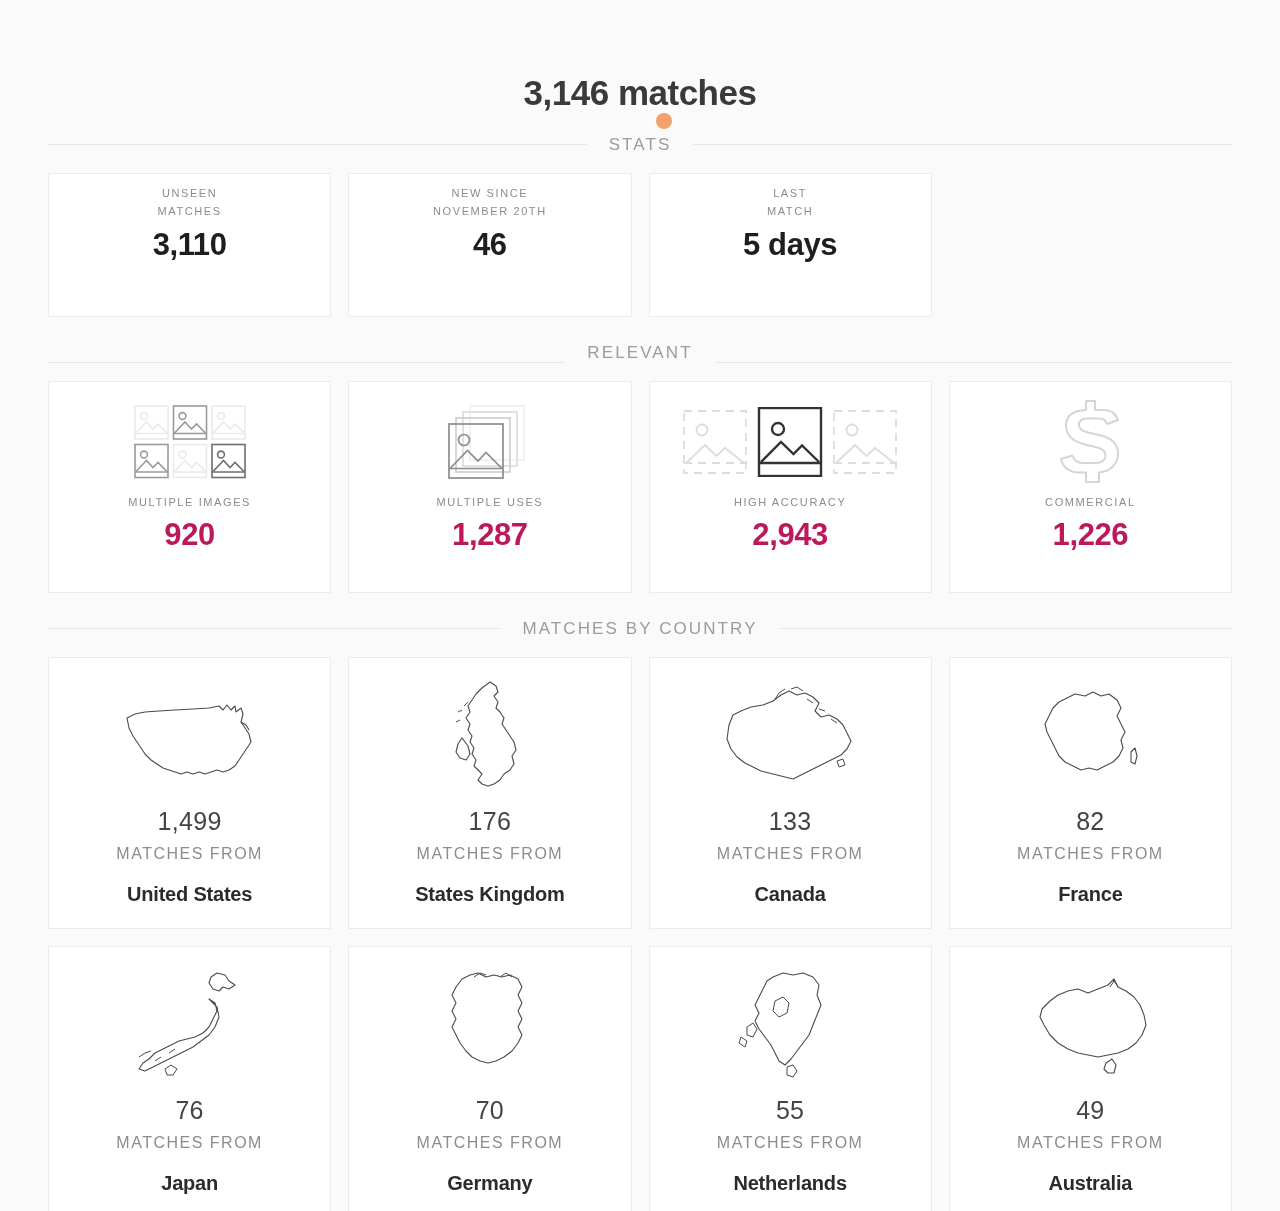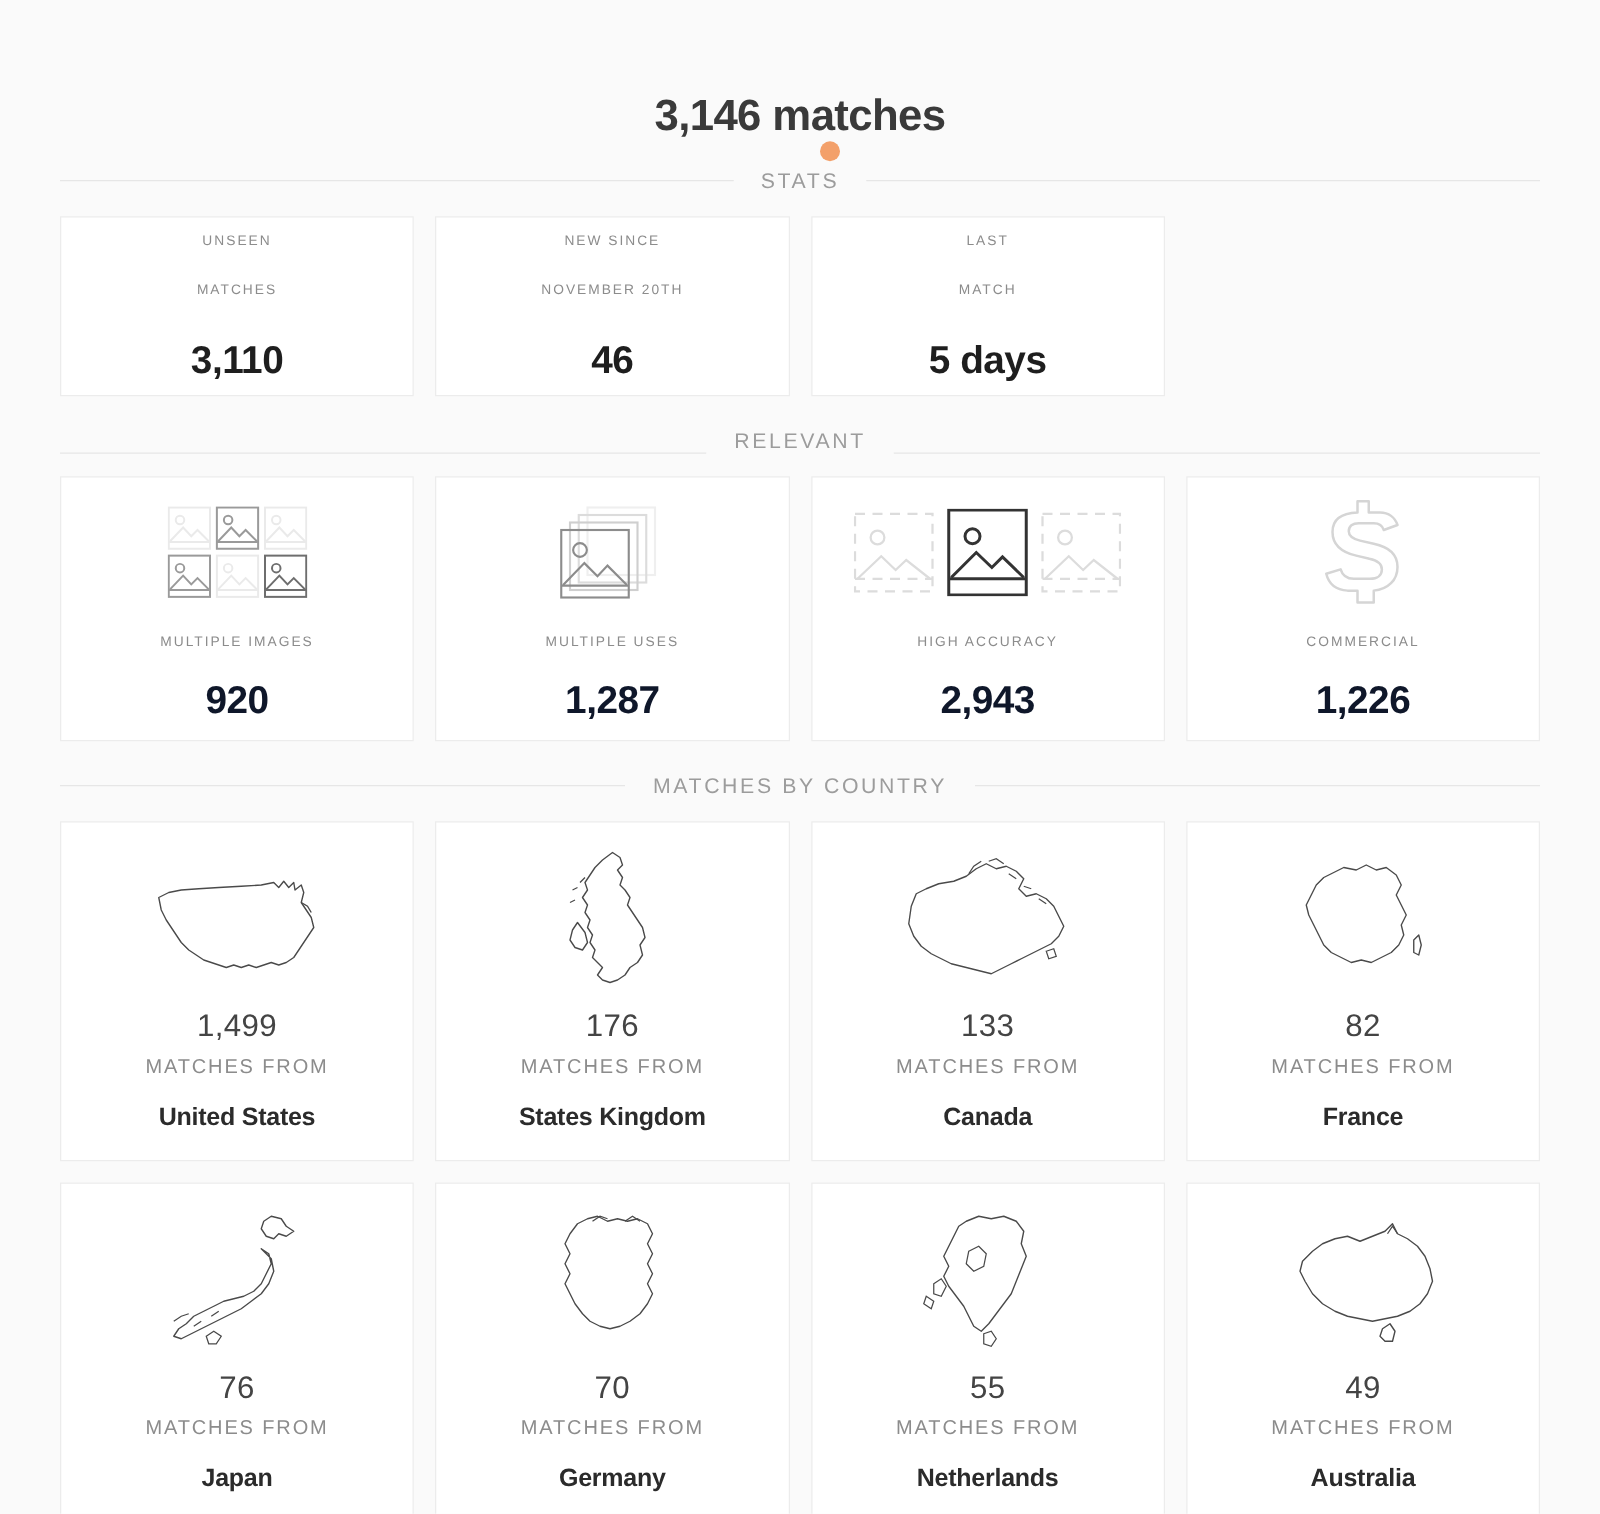--- a/index.html
+++ b/index.html
@@ -69,21 +69,21 @@
     grid-template-columns: repeat(4, 1fr);
     gap: 17px;
   }
 
   .card {
     background: #FFFFFF;
     border: 1px solid #ECECEC;
     display: flex;
     flex-direction: column;
     align-items: center;
-    justify-content: space-between;
+    justify-content: flex-start;
   }
 
   
   .stats-card {
     height: 144px;
     padding: 10px;
   }
   .stats-card.highlight {
     border: 3px solid #E8833A;
   }
@@ -126,21 +126,21 @@
   }
   .rel-label {
     font-size: 11px;
     letter-spacing: 1.6px;
     color: #8C8C8C;
     text-transform: uppercase;
   }
   .rel-value {
     font-size: 31px;
     font-weight: bold;
-    color: #0f172a;
+    color: #be185d;
     letter-spacing: -0.4px;
     margin-top: 9px;
   }
 
   
   .country-card {
     height: 272px;
     padding: 16px 10px 22px;
     justify-content: flex-start;
   }

